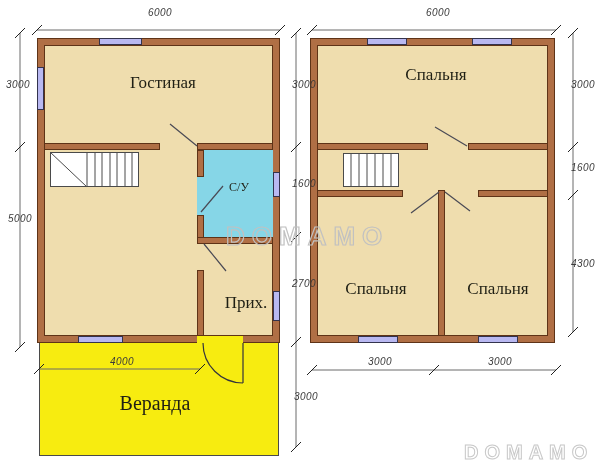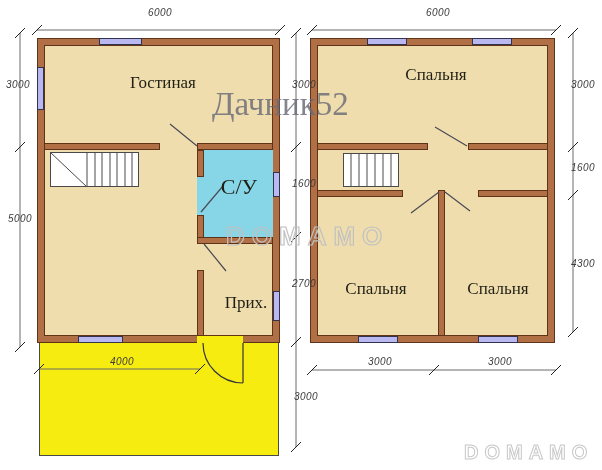--- a/index.html
+++ b/index.html
@@ -78,38 +78,38 @@
     <path style="stroke:#4a4a55;fill:none;stroke-width:1.2" d="M170 124L197 146 M201 212L223 186 M204 244L226 271
          M435 127L467 146 M411 213L439 192 M445 192L470 211"></path>
 
     <path style="stroke:#33333d;fill:none;stroke-width:1.2" d="M203 343A40 40 0 0 0 243 383 M243 343V383"></path>
 
     <path style="stroke:#4a4a4a;fill:none;stroke-width:1" d="M50 152L87 187 M87 152V187 M95 152V187 M102 152V187 M110 152V187 M117 152V187 M125 152V187 M132 152V187
          M351 153V187 M359 153V187 M367 153V187 M375 153V187 M383 153V187 M391 153V187"></path>
   </svg>
 
   <span class="room" style="left:163px;top:83px;">Гостиная</span>
-  <span class="room" style="left:239px;top:187px;font-size:22px;">С/У</span>
+  <span class="room" style="left:239px;top:187px;font-size:12px;">С/У</span>
   <span class="room" style="left:246px;top:303px;">Прих.</span>
+  <span class="room" style="left:155px;top:403px;font-size:20px;">Веранда</span>
   <span class="room" style="left:436px;top:75px;">Спальня</span>
   <span class="room" style="left:376px;top:289px;">Спальня</span>
   <span class="room" style="left:498px;top:289px;">Спальня</span>
 
   <span class="dim" style="left:160px;top:12px;">6000</span>
   <span class="dim" style="left:18px;top:84px;">3000</span>
   <span class="dim" style="left:20px;top:218px;">5000</span>
   <span class="dim" style="left:304px;top:84px;">3000</span>
   <span class="dim" style="left:304px;top:183px;">1600</span>
   <span class="dim" style="left:304px;top:283px;">2700</span>
   <span class="dim" style="left:306px;top:396px;">3000</span>
   <span class="dim" style="left:122px;top:361px;">4000</span>
   <span class="dim" style="left:438px;top:12px;">6000</span>
   <span class="dim" style="left:583px;top:84px;">3000</span>
   <span class="dim" style="left:583px;top:167px;">1600</span>
   <span class="dim" style="left:583px;top:263px;">4300</span>
   <span class="dim" style="left:380px;top:361px;">3000</span>
   <span class="dim" style="left:500px;top:361px;">3000</span>
 
-  <span class="wm-name" style="left:212px;top:86px;">Дачник52</span>
   <span class="wm-outline" style="left:211px;top:221px;font-size:26px;letter-spacing:7px;">DOMAMO</span>
   <span class="wm-outline" style="left:449px;top:441px;font-size:20px;letter-spacing:6px;-webkit-text-stroke:1px #c8c8c8;">DOMAMO</span>
 
 </div>
 
 </body></html>

